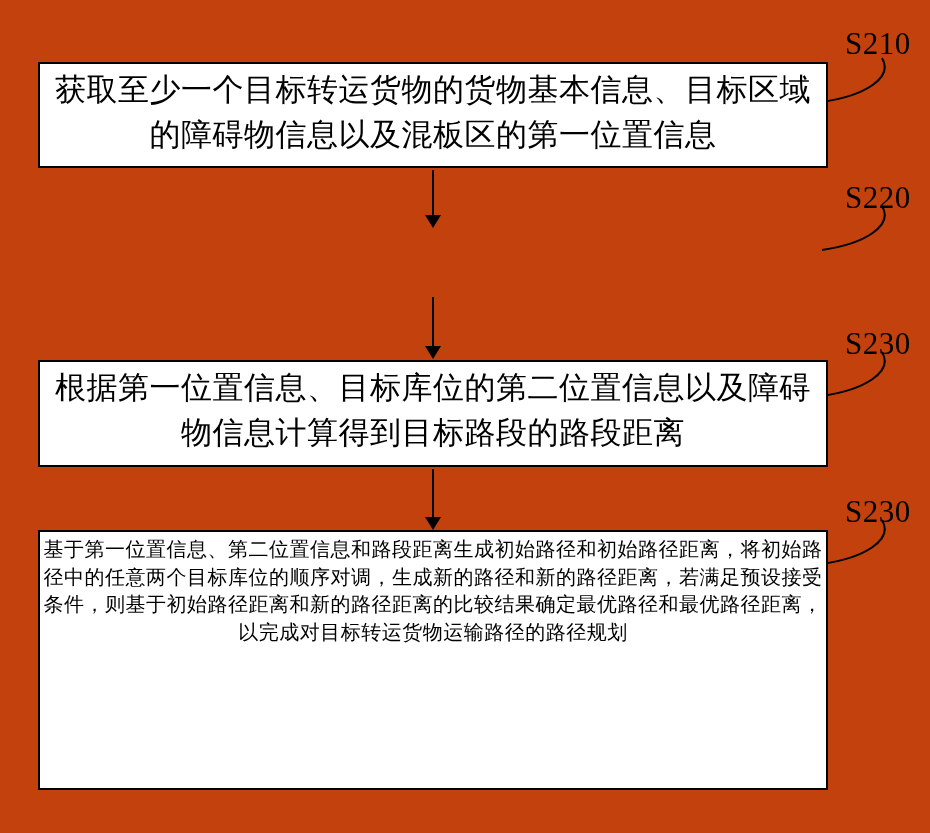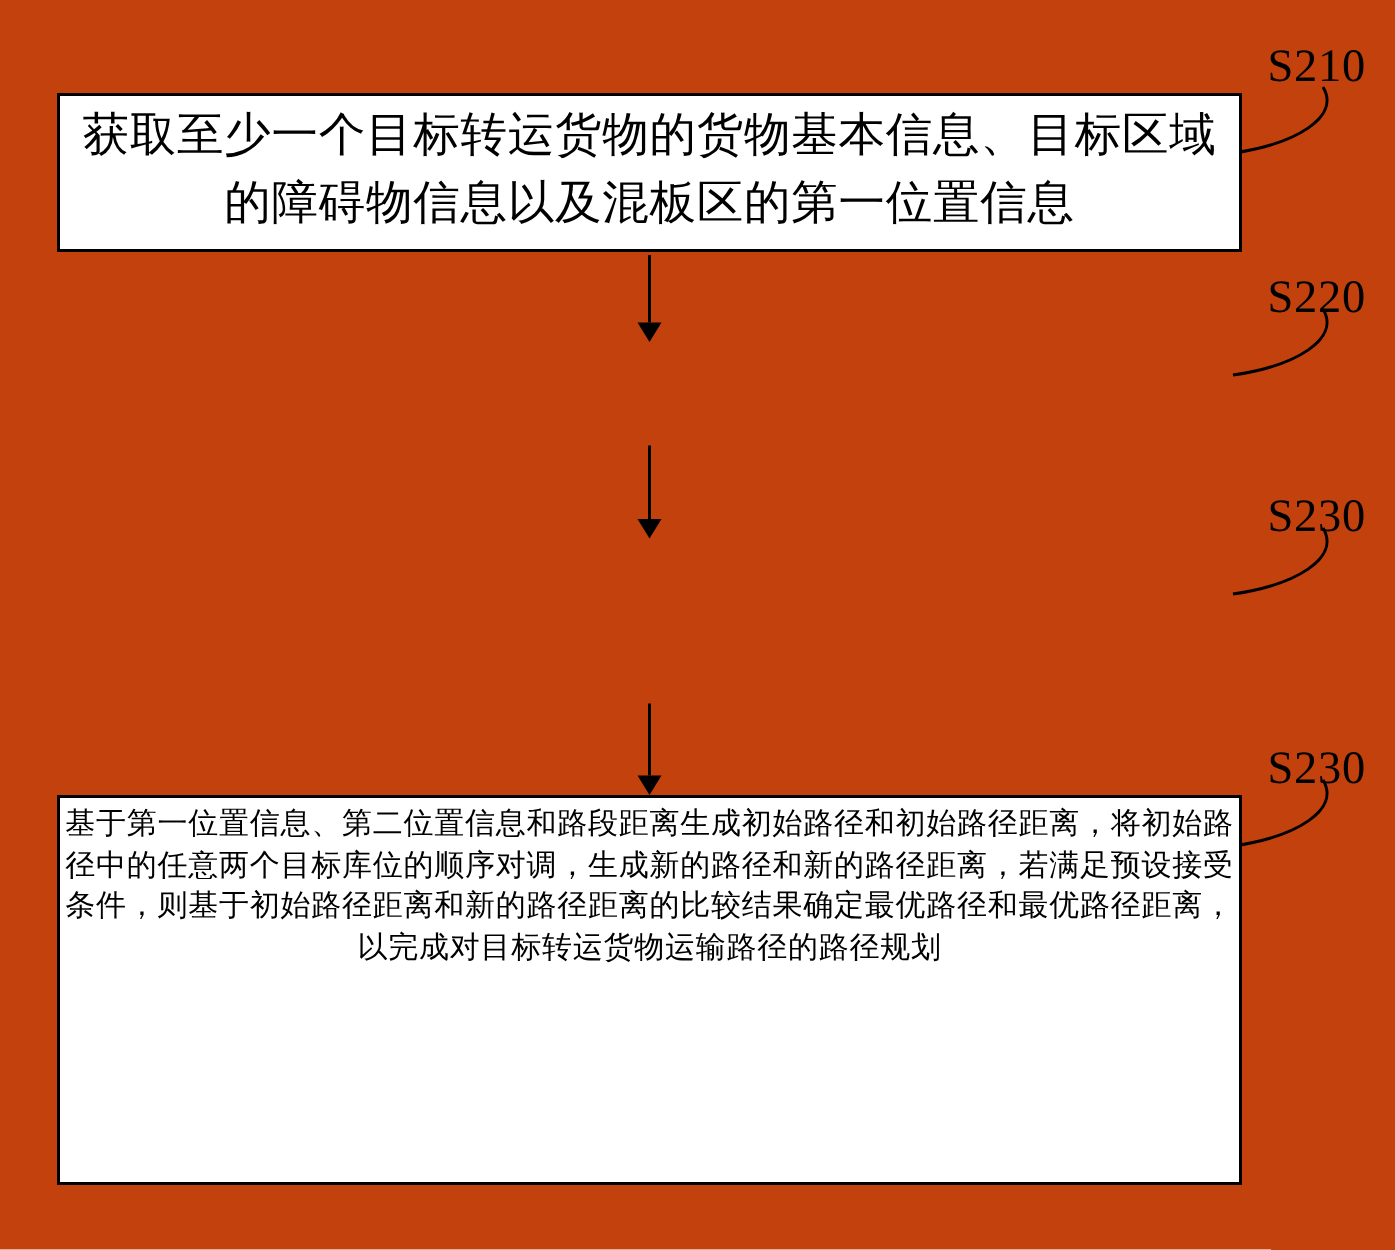--- a/index.html
+++ b/index.html
@@ -99,20 +99,23 @@
 
   <div class="arrow" id="arrow-2">
     <div class="arrow-line"></div>
     <div class="arrow-head"></div>
   </div>
 
   <div class="step-label" id="label-3">S230</div>
   <svg class="connector" id="curve-3" width="70" height="50">
     <path d="M62 2 C74 22 44 40 2 46" stroke="#000000" stroke-width="2" fill="none"></path>
   </svg>
+  <div class="box" id="box-3">
+    <div class="box-text">根据第一位置信息、目标库位的第二位置信息以及障碍物信息计算得到目标路段的路段距离</div>
+  </div>
 
   <div class="arrow" id="arrow-3">
     <div class="arrow-line"></div>
     <div class="arrow-head"></div>
   </div>
 
   <div class="step-label" id="label-4">S230</div>
   <svg class="connector" id="curve-4" width="70" height="50">
     <path d="M62 2 C74 22 44 40 2 46" stroke="#000000" stroke-width="2" fill="none"></path>
   </svg>

